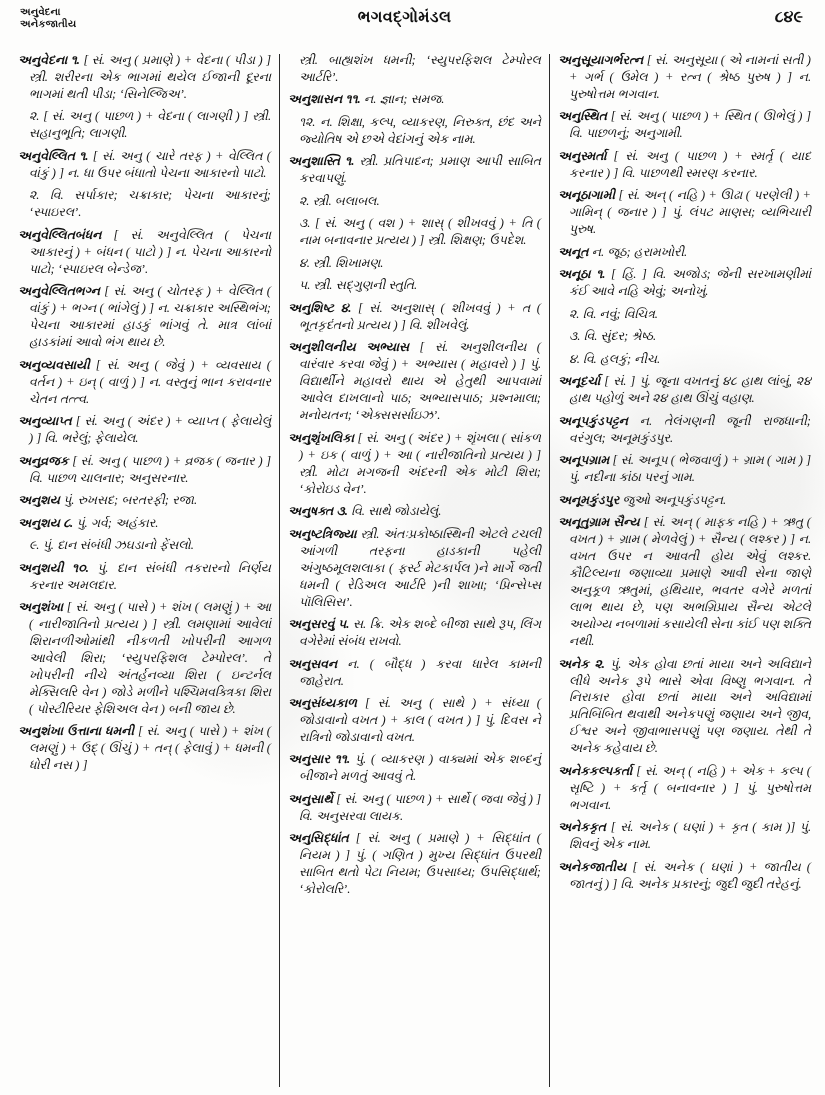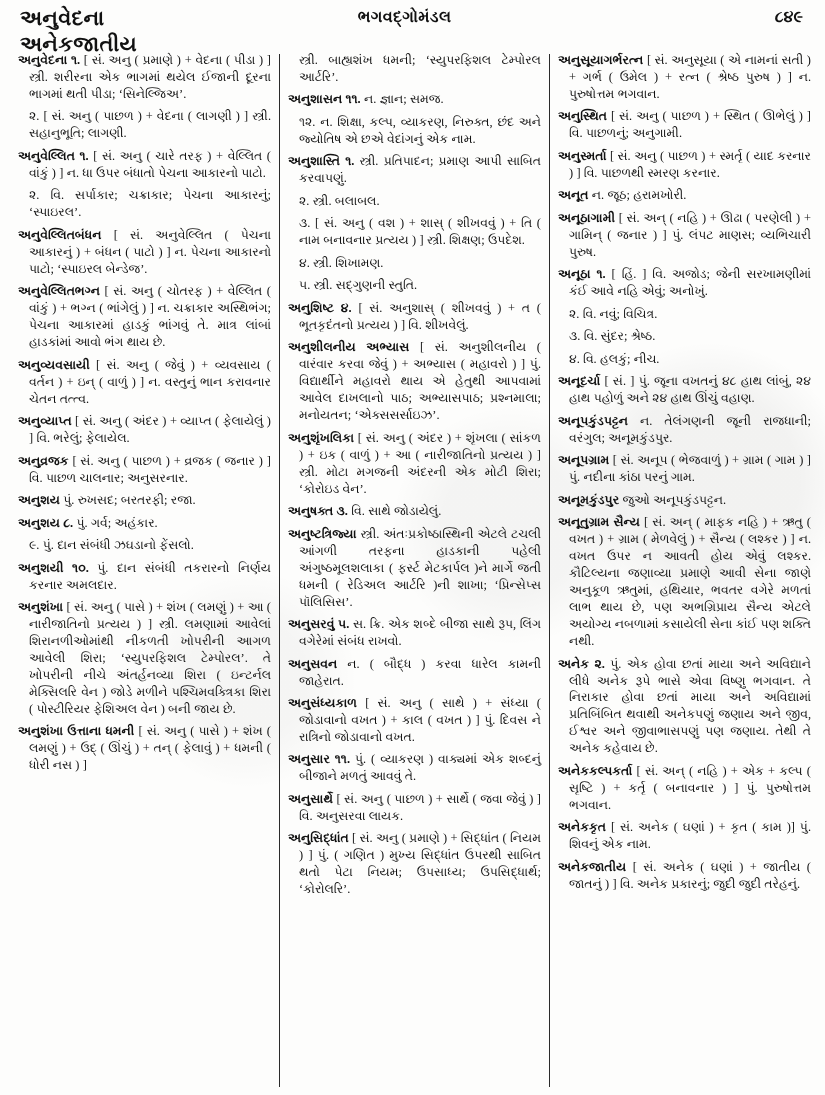--- a/index.html
+++ b/index.html
@@ -35,21 +35,21 @@
     top: 6px;
     left: 14px;
     right: 14px;
     height: 46px;
   }
   .hdr-left {
     position: absolute;
     left: 6px;
     top: 0;
     line-height: 1.22;
-    font-size: 21px;
+    font-size: 10px;
     font-weight: bold;
     letter-spacing: .2px;
   }
   .hdr-left div { white-space: nowrap; }
   .hdr-center {
     position: absolute;
     left: 0;
     right: 16px;
     top: 2px;
     text-align: center;
@@ -67,20 +67,21 @@
 
   
   .columns {
     position: absolute;
     top: 52px;
     left: 14px;
     right: 12px;
     bottom: 6px;
     display: flex;
     gap: 0;
+    font-style: italic;
   }
   .col {
     flex: 1 1 0;
     padding: 0 9px 0 8px;
     box-sizing: border-box;
     position: relative;
   }
   .col.rule-right::after {
     content: "";
     position: absolute;
@@ -170,22 +171,22 @@
         <p class="entry hang"><span class="hw">અનુસવન</span> <span>ન. ( બૌદ્ધ ) કરવા ધારેલ કામની જાહેરાત.</span></p>
         <p class="entry hang"><span class="hw">અનુસંધ્યકાળ</span> <span>[ સં. અનુ ( સાથે ) + સંધ્યા ( જોડાવાનો વખત ) + કાલ ( વખત ) ] પું. દિવસ ને રાત્રિનો જોડાવાનો વખત.</span></p>
         <p class="entry hang"><span class="hw">અનુસાર ૧૧.</span> <span>પું. ( વ્યાકરણ ) વાક્યમાં એક શબ્દનું બીજાને મળતું આવવું તે.</span></p>
         <p class="entry hang"><span class="hw">અનુસાર્થે</span> <span>[ સં. અનુ ( પાછળ ) + સાર્થે ( જવા જેવું ) ] વિ. અનુસરવા લાયક.</span></p>
         <p class="entry hang"><span class="hw">અનુસિદ્ધાંત</span> <span>[ સં. અનુ ( પ્રમાણે ) + સિદ્ધાંત ( નિયમ ) ] પું. ( ગણિત ) મુખ્ય સિદ્ધાંત ઉપરથી સાબિત થતો પેટા નિયમ; ઉપસાધ્ય; ઉપસિદ્ધાર્થ; ‘કોરોલરિ’.</span></p>
       </div>
     <div class="col col-3">
         <p class="entry hang"><span class="hw">અનુસૂયાગર્ભરત્ન</span> <span>[ સં. અનુસૂયા ( એ નામનાં સતી ) + ગર્ભ ( ઉમેલ ) + રત્ન ( શ્રેષ્ઠ પુરુષ ) ] ન. પુરુષોત્તમ ભગવાન.</span></p>
         <p class="entry hang"><span class="hw">અનુસ્થિત</span> <span>[ સં. અનુ ( પાછળ ) + સ્થિત ( ઊભેલું ) ] વિ. પાછળનું; અનુગામી.</span></p>
         <p class="entry hang"><span class="hw">અનુસ્મર્તા</span> <span>[ સં. અનુ ( પાછળ ) + સ્મર્તૃ ( યાદ કરનાર ) ] વિ. પાછળથી સ્મરણ કરનાર.</span></p>
+        <p class="entry hang"><span class="hw">અનૂઠાગામી</span> <span>[ સં. અન્ ( નહિ ) + ઊઢા ( પરણેલી ) + ગામિન્ ( જનાર ) ] પું. લંપટ માણસ; વ્યભિચારી પુરુષ.</span></p>
         <p class="entry hang"><span class="hw">અનૂત</span> <span>ન. જૂઠ; હરામખોરી.</span></p>
-        <p class="entry hang"><span class="hw">અનૂઠાગામી</span> <span>[ સં. અન્ ( નહિ ) + ઊઢા ( પરણેલી ) + ગામિન્ ( જનાર ) ] પું. લંપટ માણસ; વ્યભિચારી પુરુષ.</span></p>
         <p class="entry hang"><span class="hw">અનૂઠા ૧.</span> <span>[ હિં. ] વિ. અજોડ; જેની સરખામણીમાં કંઈ આવે નહિ એવું; અનોખું.</span></p>
         <p class="entry sub"><span>૨. વિ. નવું; વિચિત્ર.</span></p>
         <p class="entry sub"><span>૩. વિ. સુંદર; શ્રેષ્ઠ.</span></p>
         <p class="entry sub"><span>૪. વિ. હલકું; નીચ.</span></p>
         <p class="entry hang"><span class="hw">અનૂદર્ચા</span> <span>[ સં. ] પું. જૂના વખતનું ૪૮ હાથ લાંબું, ૨૪ હાથ પહોળું અને ૨૪ હાથ ઊંચું વહાણ.</span></p>
         <p class="entry hang"><span class="hw">અનૂપકુંડપટ્ટન</span> <span>ન. તેલંગણની જૂની રાજધાની; વરંગુલ; અનૂમકુંડપુર.</span></p>
         <p class="entry hang"><span class="hw">અનૂપગ્રામ</span> <span>[ સં. અનૂપ ( ભેજવાળું ) + ગ્રામ ( ગામ ) ] પું. નદીના કાંઠા પરનું ગામ.</span></p>
         <p class="entry hang"><span class="hw">અનૂમકુંડપુર</span> <span>જુઓ અનૂપકુંડપટ્ટન.</span></p>
         <p class="entry hang"><span class="hw">અનૂતુગ્રામ સૈન્ય</span> <span>[ સં. અન્ ( માફક નહિ ) + ઋતુ ( વખત ) + ગ્રામ ( મેળવેલું ) + સૈન્ય ( લશ્કર ) ] ન. વખત ઉપર ન આવતી હોય એવું લશ્કર. કૌટિલ્યના જણાવ્યા પ્રમાણે આવી સેના જાણે અનુકૂળ ઋતુમાં, હથિયાર, ભવતર વગેરે મળતાં લાભ થાય છે, પણ અભગ્રિપ્રાય સૈન્ય એટલે અયોગ્ય નબળામાં કસાયેલી સેના કાંઈ પણ શક્તિ નથી.</span></p>
         <p class="entry hang"><span class="hw">અનેક ૨.</span> <span>પું. એક હોવા છતાં માયા અને અવિદ્યાને લીધે અનેક રૂપે ભાસે એવા વિષ્ણુ ભગવાન. તે નિરાકાર હોવા છતાં માયા અને અવિદ્યામાં પ્રતિબિંબિત થવાથી અનેકપણું જણાય અને જીવ, ઈશ્વર અને જીવાભાસપણું પણ જણાય. તેથી તે અનેક કહેવાય છે.</span></p>

